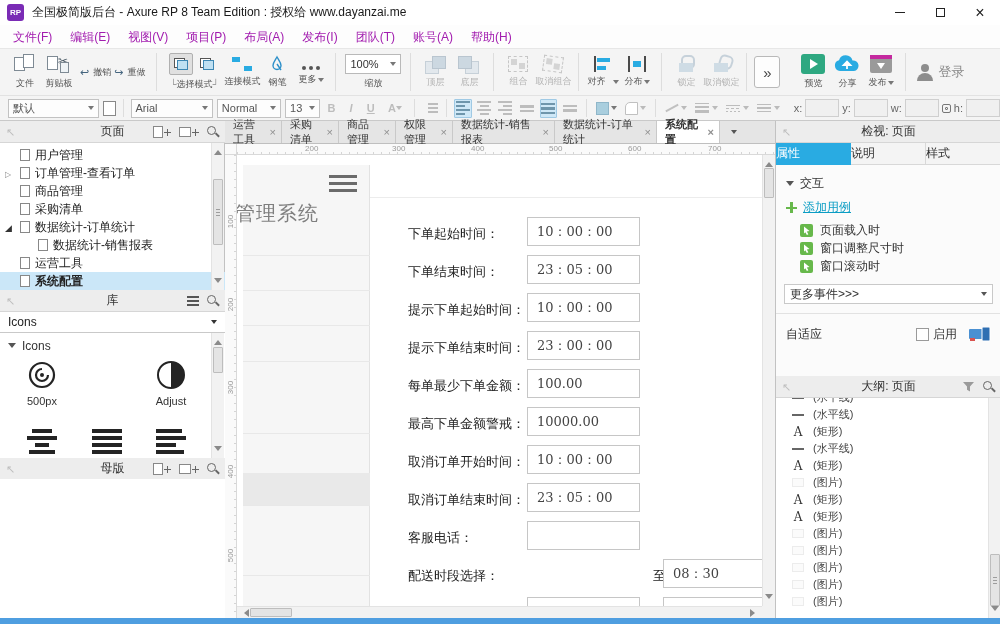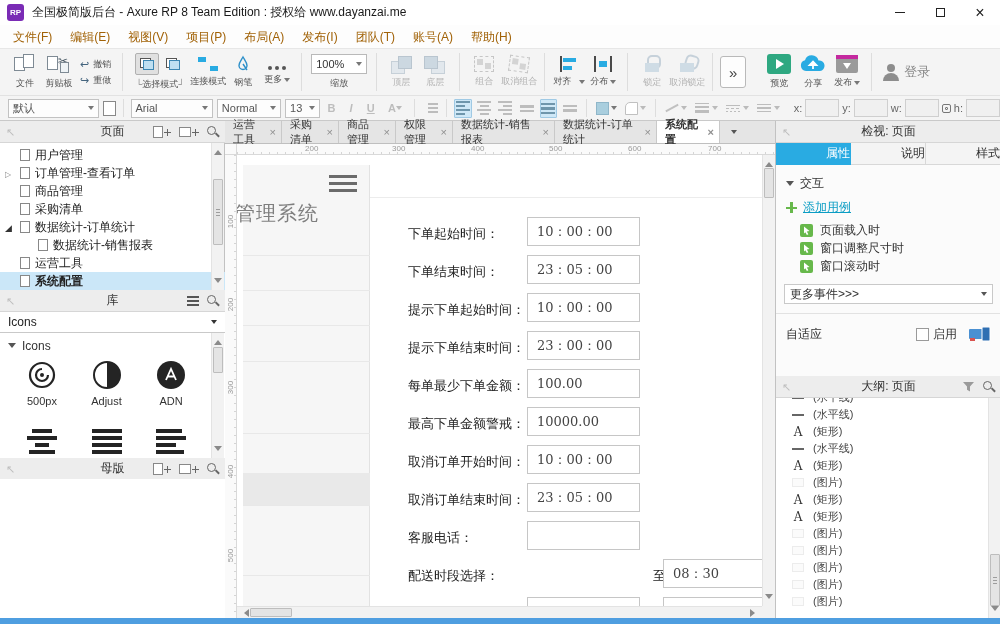--- a/index.html
+++ b/index.html
@@ -8,33 +8,33 @@
 
 .titlebar{position:absolute;left:0;top:0;width:1000px;height:43px;background:#fff;border-bottom:5px solid #14b8a6;display:flex;align-items:center}
 .applogo{position:absolute;left:7px;top:4px;width:17px;height:17px;background:#7a2bb5;border-radius:3px;color:#fff;font-size:8px;font-weight:bold;display:flex;align-items:center;justify-content:center}
 .apptitle{position:absolute;left:32px;top:0;height:25px;line-height:25px;font-size:12px;color:#1a1a1a;white-space:nowrap}
 .winbtn{position:absolute;top:0;width:40px;height:25px;display:flex;align-items:center;justify-content:center}
 .minbar{width:10px;height:1px;background:#222}
 .maxbox{width:9px;height:9px;border:1px solid #222}
 .wclose::before{content:"\00D7";font-size:16px;color:#222;line-height:1}
 
 .menubar{position:absolute;left:0;top:25px;width:1000px;height:24px;background:#fdfdfd;border-bottom:1px solid #e7e7e7;display:flex;align-items:center;padding-left:4px}
-.mitem{padding:0 9px;font-size:12px;color:#a16207;height:24px;line-height:24px}
+.mitem{padding:0 9px;font-size:12px;color:#a21caf;height:24px;line-height:24px}
 
 .toolbar1{position:absolute;left:0;top:49px;width:1000px;height:47px;background:#f4f4f4;border-bottom:1px solid #e2e2e2;display:flex;align-items:center;padding-left:8px}
 .tb{display:flex;flex-direction:column;align-items:center;justify-content:center;gap:3px;min-width:34px;height:44px}
 .tlab{font-size:9px;color:#555;white-space:nowrap}
 .tlab.dis{color:#b2b2b2}
 .vsep{width:1px;height:38px;background:#ddd;margin:0 7px;flex:none}
 .tri{width:0;height:0;border:3px solid transparent;border-top:4px solid #777;margin-top:3px;display:inline-block}
 .tri.dis{border-top-color:#bbb}
 .pg{position:absolute;border:1px solid #7e8a94;background:#fff}
 .ic-file{position:relative;width:24px;height:20px}
 .ic-cut::before{content:"\2702";font-size:12px;color:#4a5a66}
-.ur{display:flex;flex-direction:column;gap:3px;font-size:9px;color:#555}
+.ur{display:flex;gap:3px;font-size:9px;color:#555}
 .ur .r{display:flex;align-items:center;gap:4px}
 .g-undo::before{content:"\21A9";color:#44647e;font-size:11px;line-height:1}
 .g-redo::before{content:"\21AA";color:#44647e;font-size:11px;line-height:1}
 .selbox{width:24px;height:22px;border:1px solid transparent;border-radius:2px;display:flex;align-items:center;justify-content:center}
 .selbox.pressed{background:#e0e0e0;border-color:#b0b0b0}
 .ic-sel{position:relative;width:14px;height:12px}
 .ic-sel::before{content:"";position:absolute;left:0;top:0;width:9px;height:8px;border:1px solid #555;background:#fff}
 .ic-sel::after{content:"";position:absolute;right:0;bottom:0;width:9px;height:8px;border:1px solid #3d87b3;background:#bfe0f2}
 .smode-lab::before{content:"\2514";color:#888;font-size:9px}
 .smode-lab::after{content:"\2518";color:#888;font-size:9px}
@@ -153,21 +153,21 @@
 .pburger{position:absolute;left:92px;top:20px;width:28px;height:17px;border-top:3px solid #6b6b6b;border-bottom:3px solid #6b6b6b}
 .pburger::before{content:"";position:absolute;left:0;right:0;top:4px;height:3px;background:#6b6b6b}
 .ptitle{position:absolute;left:-2px;top:45px;font-size:20px;color:#7f7f7f;letter-spacing:1px;white-space:nowrap}
 .phline{position:absolute;left:133px;top:42px;width:392px;height:1px;background:#ececec}
 .fl{position:absolute;left:171px;font-family:"DejaVu Serif",serif;font-size:13px;color:#222;white-space:nowrap}
 .fb{position:absolute;width:113px;height:29px;border:1px solid #c6c6c6;background:#fff;font-family:"DejaVu Serif",serif;font-size:13px;color:#444;display:flex;align-items:center;padding-left:9px;white-space:nowrap}
 .zhi{position:absolute;font-family:"DejaVu Serif",serif;font-size:13px;color:#222}
 
 .rightcol{position:absolute;left:775px;top:121px;width:225px;height:497px;background:#fbfbfb;border-left:1px solid #c2c2c2}
 .instabs{position:absolute;left:0;top:22px;width:225px;height:22px;display:flex}
-.itab{width:93px;height:22px;display:flex;align-items:center;justify-content:flex-end;font-size:12px;background:#f4f4f4;border-right:1px solid #d8d8d8;border-bottom:1px solid #d8d8d8;color:#333}
+.itab{width:93px;height:22px;display:flex;align-items:center;justify-content:flex-start;font-size:12px;background:#f4f4f4;border-right:1px solid #d8d8d8;border-bottom:1px solid #d8d8d8;color:#333}
 .itab.act{background:#29abe2;color:#fff;border-color:#29abe2}
 .secrow{position:absolute;left:10px;display:flex;align-items:center;gap:6px;font-size:12px;color:#333}
 .addrow{position:absolute;left:10px;display:flex;align-items:center;gap:6px}
 .gplus{position:relative;width:11px;height:11px}
 .gplus::before{content:"";position:absolute;left:0;top:4.5px;width:11px;height:2.5px;background:#67b84b}
 .gplus::after{content:"";position:absolute;left:4.2px;top:0;width:2.5px;height:11px;background:#67b84b}
 .addlab{font-size:12px;color:#0b9dc4;text-decoration:underline}
 .evrow{position:absolute;left:24px;display:flex;align-items:center;gap:7px;font-size:12px;color:#333}
 .moresel{position:absolute;left:8px;width:209px;height:20px;background:#fff;border:1px solid #c9c9c9;display:flex;align-items:center;justify-content:space-between;padding:0 5px;font-size:12px;color:#333}
 .adaptrow{position:absolute;left:10px;top:205px;width:205px;display:flex;align-items:center;font-size:12px;color:#333}
@@ -558,27 +558,20 @@
               <circle cx="16" cy="16" r="2" fill="#242424"></circle>
             </svg>
           <span class="liblab">500px</span>
         </div>
         <div class="libitem">
           <svg width="32" height="32" viewBox="0 0 32 32">
               <circle cx="16" cy="16" r="13" fill="none" stroke="#242424" stroke-width="2"></circle>
               <path d="M16 3 a13 13 0 0 1 0 26 Z" fill="#242424"></path>
             </svg>
           <span class="liblab">Adjust</span>
-        </div>
-        <div class="libitem">
-          <svg width="32" height="32" viewBox="0 0 32 32">
-              <circle cx="16" cy="16" r="14" fill="#242424"></circle>
-              <path d="M11 21 L16 10 L21 21 M13 17.5 H19" fill="none" stroke="#fff" stroke-width="1.8"></path>
-            </svg>
-          <span class="liblab">ADN</span>
         </div>
       </div>
       <div class="libgrid" style="padding-top:22px">
         <div class="libitem">
           <span class="bars2">
               <i style="width:20px"></i>
               <i style="width:30px"></i>
               <i style="width:14px"></i>
               <i style="width:26px"></i>
             </span>

